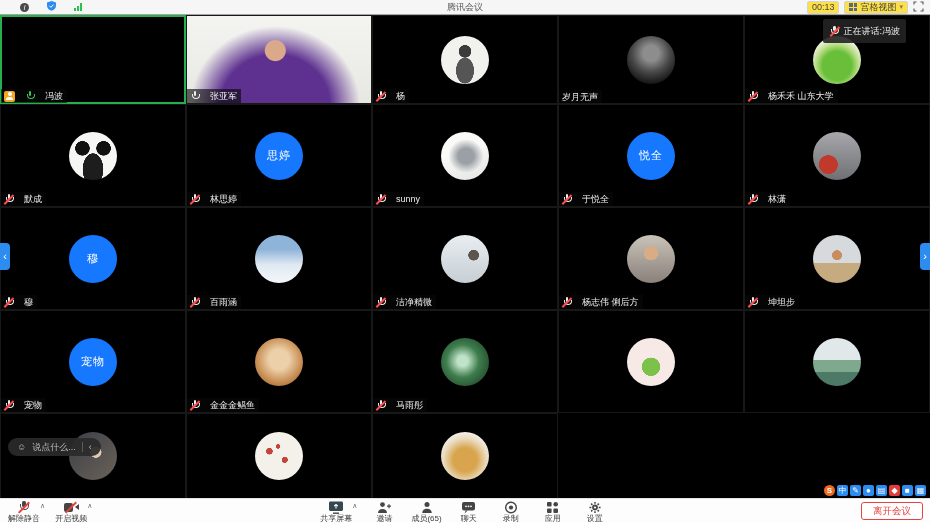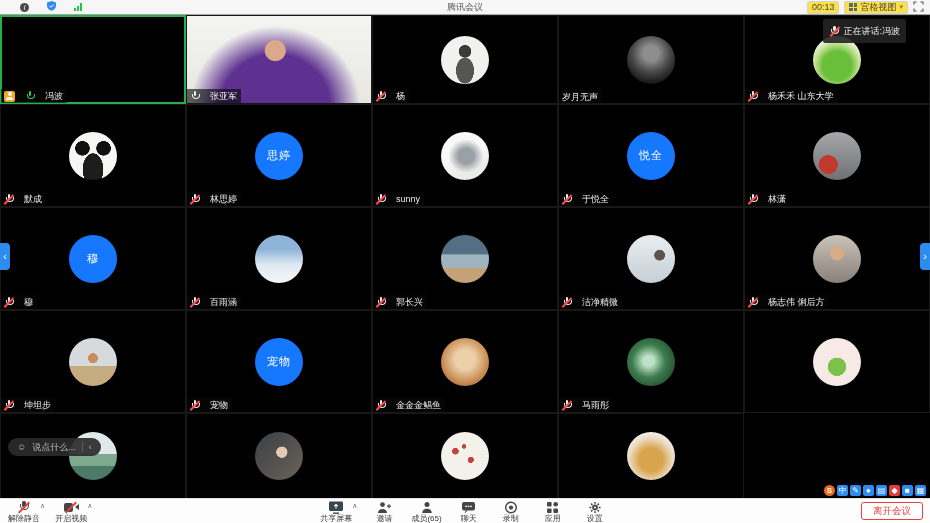--- a/index.html
+++ b/index.html
@@ -295,29 +295,20 @@
       <span class="avatar av-clouds"></span>
       <span class="plate">
         <span class="mic">
             <s></s>
           </span>
         <span>百雨涵</span>
       </span>
     </div>
 
 
-    <div class="tile">
-      <span class="avatar av-skysea"></span>
-      <span class="plate">
-        <span class="mic">
-            <s></s>
-          </span>
-        <span>郭长兴</span>
-      </span>
-    </div>
 
     <div class="tile">
       <span class="avatar av-winter"></span>
       <span class="plate">
         <span class="mic">
             <s></s>
           </span>
         <span>洁净精微</span>
       </span>
     </div>

